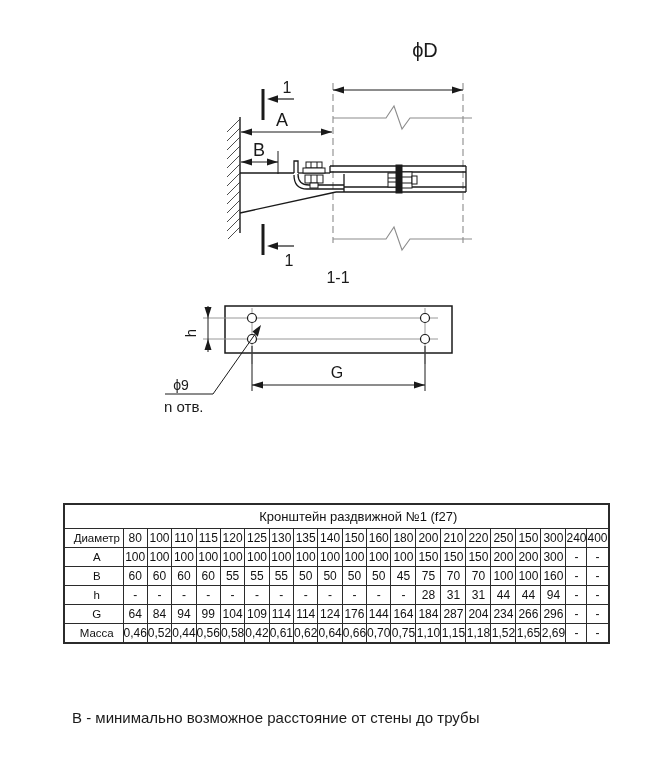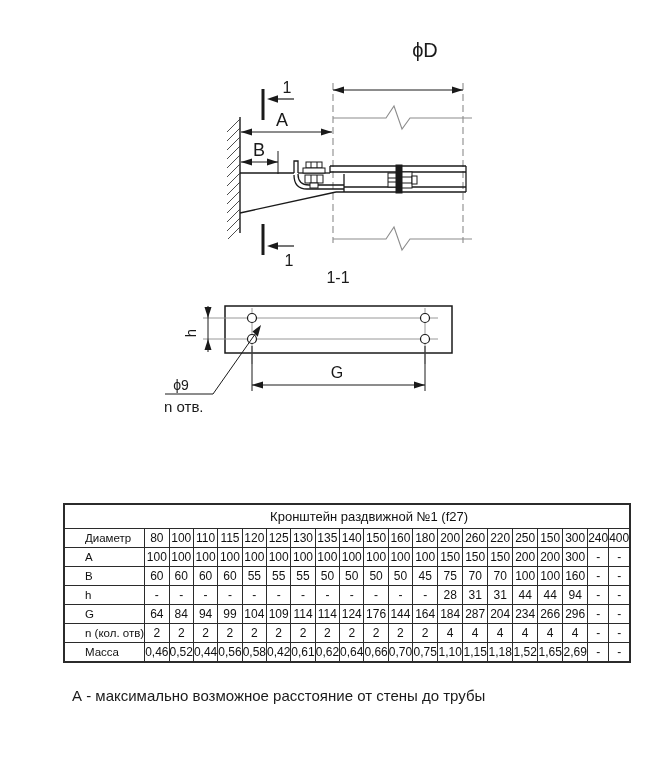--- a/index.html
+++ b/index.html
@@ -7,21 +7,21 @@
         font-family:"Liberation Sans",sans-serif;color:#1a1a1a;}
   #drawing-svg{position:absolute;left:0;top:0;}
   svg text{fill:#1a1a1a;font-family:"Liberation Sans",sans-serif;}
 
   
   #spec-table-wrap{position:absolute;left:63px;top:503px;}
   table.spec{border-collapse:collapse;table-layout:fixed;}
   table.spec td{border:1px solid #2b2b2b;font-size:12px;text-align:center;
                 padding:0;height:18px;white-space:nowrap;overflow:hidden;color:#111;}
   table.spec tr.title-row td{height:23px;font-size:13px;padding-left:44px;}
-  table.spec td.row-label{text-align:left;padding-left:20px;font-size:11.5px;}
+  table.spec td.row-label{text-align:center;padding-left:6px;font-size:11.5px;}
   table.spec{border:2px solid #2b2b2b;}
 
   
   .footnote{position:absolute;left:72px;font-size:15px;color:#1a1a1a;white-space:nowrap;}
   #footnote-a{top:687px;}
   #footnote-b{top:709px;}
 </style>
 </head>
 <body>
 
@@ -210,21 +210,21 @@
             <td>115</td>
             <td>120</td>
             <td>125</td>
             <td>130</td>
             <td>135</td>
             <td>140</td>
             <td>150</td>
             <td>160</td>
             <td>180</td>
             <td>200</td>
-            <td>260</td>
+            <td>210</td>
             <td>220</td>
             <td>250</td>
             <td>150</td>
             <td>300</td>
             <td>240</td>
             <td>400</td>
           </tr>
           <tr>
             <td class="row-label">А</td>
             <td>100</td>
@@ -311,43 +311,20 @@
             <td>184</td>
             <td>287</td>
             <td>204</td>
             <td>234</td>
             <td>266</td>
             <td>296</td>
             <td>-</td>
             <td>-</td>
           </tr>
           <tr>
-            <td class="row-label">n (кол. отв)</td>
-            <td>2</td>
-            <td>2</td>
-            <td>2</td>
-            <td>2</td>
-            <td>2</td>
-            <td>2</td>
-            <td>2</td>
-            <td>2</td>
-            <td>2</td>
-            <td>2</td>
-            <td>2</td>
-            <td>2</td>
-            <td>4</td>
-            <td>4</td>
-            <td>4</td>
-            <td>4</td>
-            <td>4</td>
-            <td>4</td>
-            <td>-</td>
-            <td>-</td>
-          </tr>
-          <tr>
             <td class="row-label">Масса</td>
             <td>0,46</td>
             <td>0,52</td>
             <td>0,44</td>
             <td>0,56</td>
             <td>0,58</td>
             <td>0,42</td>
             <td>0,61</td>
             <td>0,62</td>
             <td>0,64</td>
@@ -360,15 +337,15 @@
             <td>1,52</td>
             <td>1,65</td>
             <td>2,69</td>
             <td>-</td>
             <td>-</td>
           </tr>
         </tbody>
     </table>
   </div>
 
-  <div id="footnote-a" class="footnote">А - максимально возможное расстояние от стены до трубы</div>
+  <div id="footnote-b" class="footnote">В - минимально возможное расстояние от стены до трубы</div>
 
 </div>
 
 </body></html>

